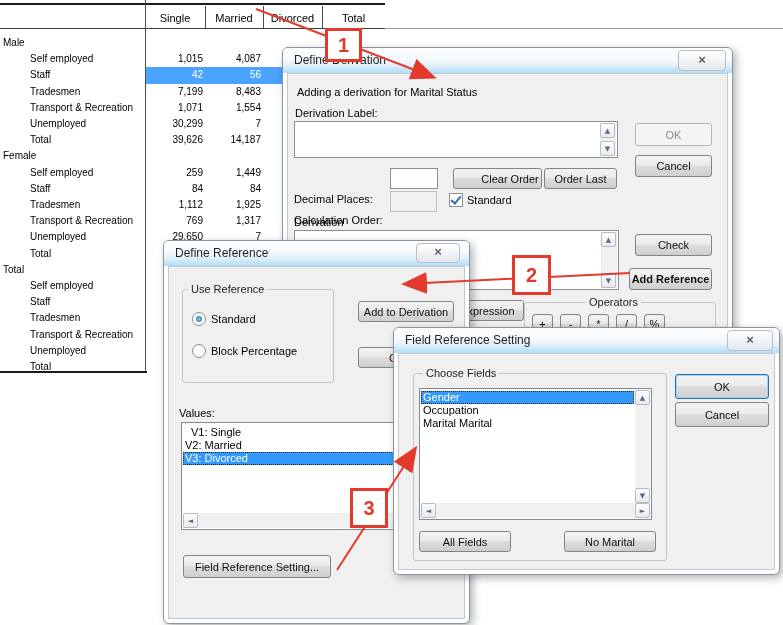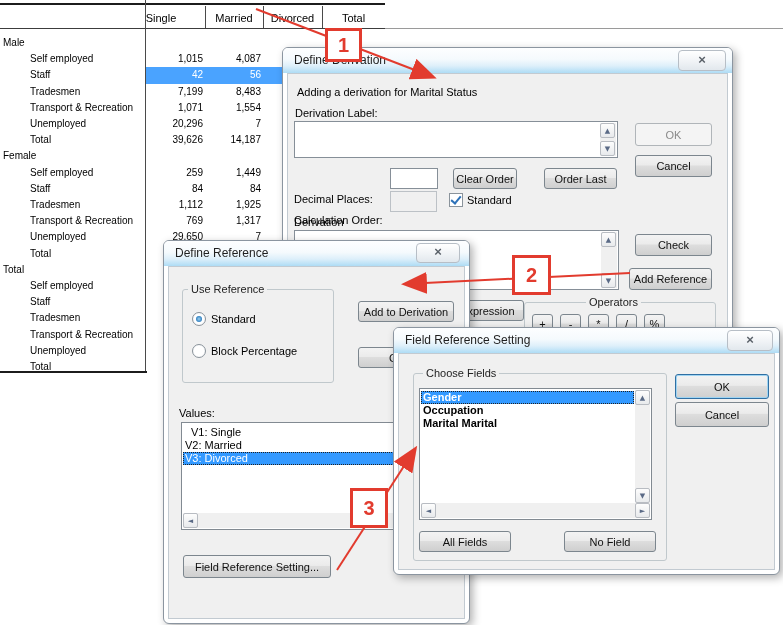--- a/index.html
+++ b/index.html
@@ -79,21 +79,21 @@
   <div class="z-table" style="position:absolute;inset:0;">
     <div class="hline t-top"></div>
     <div class="hline t-hdr-a"></div>
     <div class="hline t-hdr-b"></div>
     <div class="vline t-vert"></div>
     <div class="hline t-bot"></div>
     <div class="vline t-sep" style="left:205px;"></div>
     <div class="vline t-sep" style="left:263px;"></div>
     <div class="vline t-sep" style="left:322px;"></div>
     <div>
-        <div class="col-hdr" style="left: 131px; width: 60px; text-align: center;">Single</div>
+        <div class="col-hdr" style="left: 145px; width: 60px; text-align: center;">Single</div>
         <div class="col-hdr" style="left: 205px; width: 58px;">Married</div>
         <div class="col-hdr" style="left: 263px; width: 59px;">Divorced</div>
         <div class="col-hdr" style="left: 322px; width: 63px;">Total</div>
       </div>
     <div>
         <div class="trow" style="top: 36px;">
 
     <div class="rlabel" style="left: 3px;">Male</div>
     <div class="tval v1"></div>
     <div class="tval v2"></div>
@@ -118,21 +118,21 @@
   </div>
         <div class="trow" style="top: 100.8px;">
 
     <div class="rlabel" style="left: 30px;">Transport &amp; Recreation</div>
     <div class="tval v1">1,071</div>
     <div class="tval v2">1,554</div>
   </div>
         <div class="trow" style="top: 117px;">
 
     <div class="rlabel" style="left: 30px;">Unemployed</div>
-    <div class="tval v1">20,296</div>
+    <div class="tval v1">30,299</div>
     <div class="tval v2">7</div>
   </div>
         <div class="trow" style="top: 133.2px;">
 
     <div class="rlabel" style="left: 30px;">Total</div>
     <div class="tval v1">39,626</div>
     <div class="tval v2">14,187</div>
   </div>
         <div class="trow" style="top: 149.4px;">
 
@@ -232,40 +232,40 @@
     <span class="lbl" style="left:12px;top:59px;">Derivation Label:</span>
     <div class="tbox" style="left:11px;top:73px;width:322px;height:35px;">
       <div class="scrollcol">
         <div class="sbtn" style="top:0;">▲</div>
         <div class="sbtn" style="bottom:0;">▼</div>
       </div>
     </div>
 
     <span class="lbl" style="left:11px;top:122px;margin-top:44px;">Calculation Order:</span>
     <div class="tbox" style="left:107px;top:120px;width:46px;height:19px;"></div>
-    <div class="btn" style="left:170px;top:120px;width:62px;height:19px;">Clear Order</div>
+    <div class="btn" style="left:170px;top:120px;width:62px;height:19px;padding-left:25px;">Clear Order</div>
     <div class="btn" style="left:261px;top:120px;width:71px;height:19px;">Order Last</div>
 
     <span class="lbl" style="left:11px;top:145px;">Decimal Places:</span>
     <div class="tbox disabled" style="left:107px;top:143px;width:45px;height:19px;"></div>
     <div class="checkbox on" style="left:166px;top:145px;"></div>
     <span class="lbl" style="left:184px;top:146px;">Standard</span>
 
     <span class="lbl" style="left:11px;top:168px;">Derivation</span>
     <div class="tbox" style="left:11px;top:182px;width:323px;height:58px;">
       <div class="scrollcol">
         <div class="sbtn" style="top:0;">▲</div>
         <div class="sbtn" style="bottom:0;">▼</div>
       </div>
     </div>
 
     <div class="btn disabled" style="left:352px;top:75px;width:75px;height:21px;">OK</div>
     <div class="btn" style="left:352px;top:107px;width:75px;height:20px;">Cancel</div>
     <div class="btn" style="left:352px;top:186px;width:75px;height:20px;">Check</div>
-    <div class="btn" style="left:346px;top:220px;width:81px;height:20px;">Add Reference</div>
+    <div class="btn" style="left:346px;top:220px;width:81px;height:20px;font-weight:bold;">Add Reference</div>
     <div class="btn" style="left:145px;top:252px;width:94px;height:19px;">Add Expression</div>
 
     <div class="groupbox" style="left:241px;top:254px;width:190px;height:60px;background:#f0f0f0;">
       <span class="gb-label" style="left:24px;margin-left:37px;">Operators</span>
       <div>
           <div class="btn ops-btn" style="position: absolute; left: 7px; top: 11px;">+</div>
           <div class="btn ops-btn" style="position: absolute; left: 35px; top: 11px;">-</div>
           <div class="btn ops-btn" style="position: absolute; left: 63px; top: 11px;">*</div>
           <div class="btn ops-btn" style="position: absolute; left: 91px; top: 11px;">/</div>
           <div class="btn ops-btn" style="position: absolute; left: 119px; top: 11px;">%</div>
@@ -310,37 +310,37 @@
   <div class="window z-frs" style="left:393px;top:327px;width:385px;height:246px;">
     <div class="titlebar">
       <span class="title">Field Reference Setting</span>
     </div>
     <div class="close-btn" style="left:333px;top:2px;width:44px;height:19px;">×</div>
     <div class="winbody"></div>
 
     <div class="groupbox" style="left:19px;top:45px;width:252px;height:186px;">
       <span class="gb-label" style="left:9px;">Choose Fields</span>
     </div>
-    <div class="listbox" style="left:25px;top:60px;width:231px;height:130px;font-weight:bold;">
+    <div class="listbox" style="left:25px;top:60px;width:231px;height:130px;">
       <div>
           <div class="litem sel" style="top: 2px; right: 17px;">Gender</div>
           <div class="litem" style="top: 15px; right: 17px;">Occupation</div>
           <div class="litem" style="top: 28px; right: 17px;">Marital Marital</div>
         </div>
       <div style="position:absolute;top:1px;right:1px;bottom:16px;width:15px;background:#f0f0f0;">
         <div class="sbtn" style="top:0;">▲</div>
         <div class="sbtn" style="bottom:0;">▼</div>
       </div>
       <div class="hscroll">
         <div class="sbtn" style="left:0;top:0;">◄</div>
         <div class="sbtn" style="left:auto;right:0;top:0;">►</div>
       </div>
     </div>
     <div class="btn" style="left:25px;top:203px;width:90px;height:19px;">All Fields</div>
-    <div class="btn" style="left:170px;top:203px;width:90px;height:19px;">No Field</div>
+    <div class="btn" style="left:170px;top:203px;width:90px;height:19px;">No Marital</div>
     <div class="btn default" style="left:281px;top:46px;width:92px;height:23px;">OK</div>
     <div class="btn" style="left:281px;top:74px;width:92px;height:23px;">Cancel</div>
   </div>
 
   <svg id="ann-svg" width="783" height="625">
     <defs>
       <marker id="arr" markerWidth="13" markerHeight="11" refX="11" refY="5.5" orient="auto">
         <path d="M0,0 L13,5.5 L0,11 z" fill="#e23b2e"></path>
       </marker>
     </defs>

